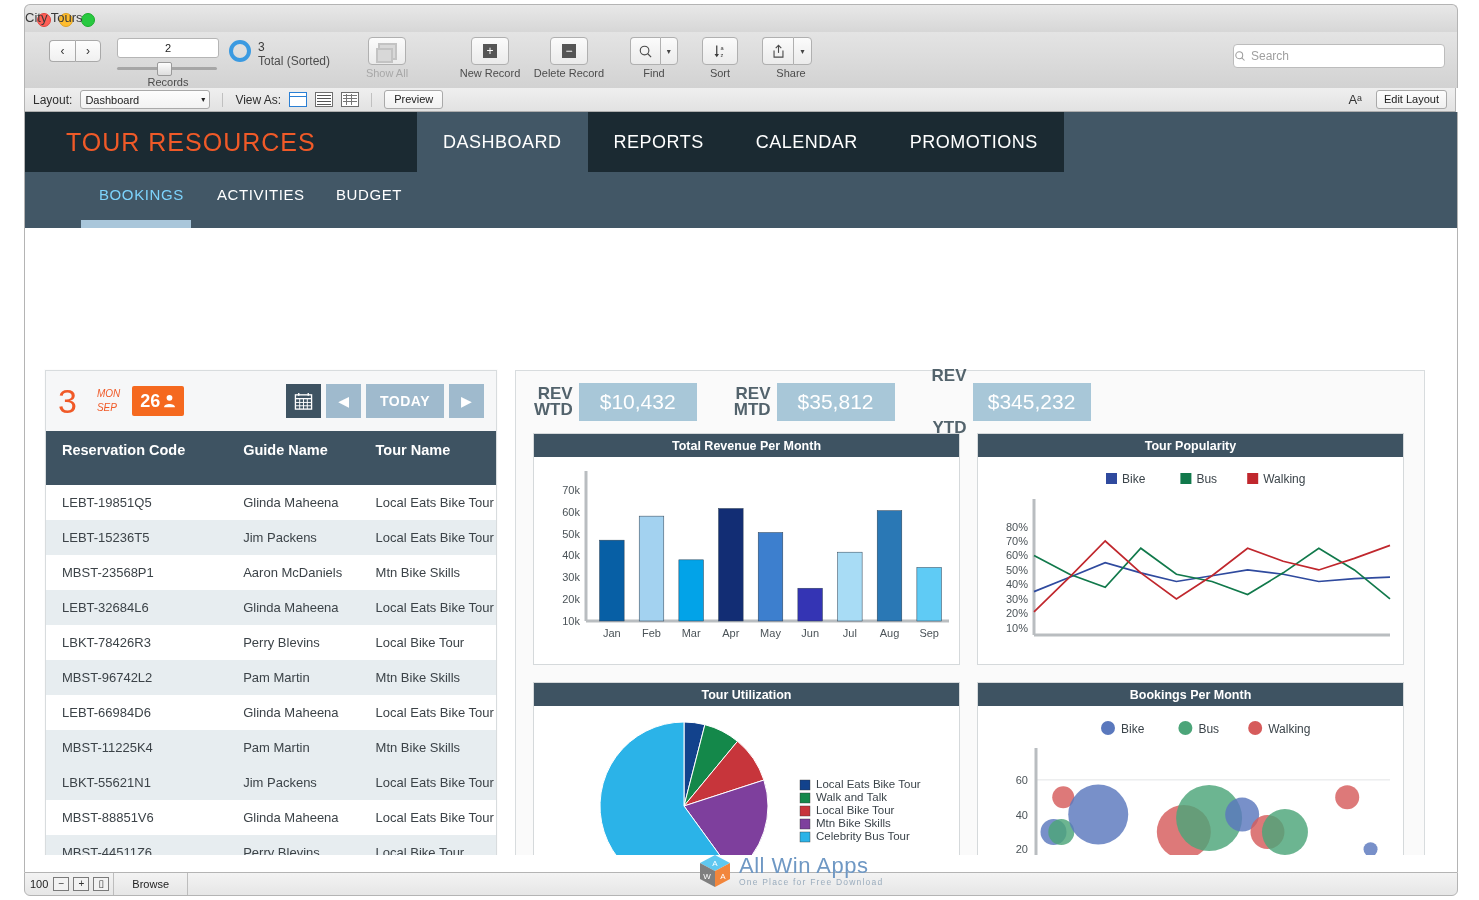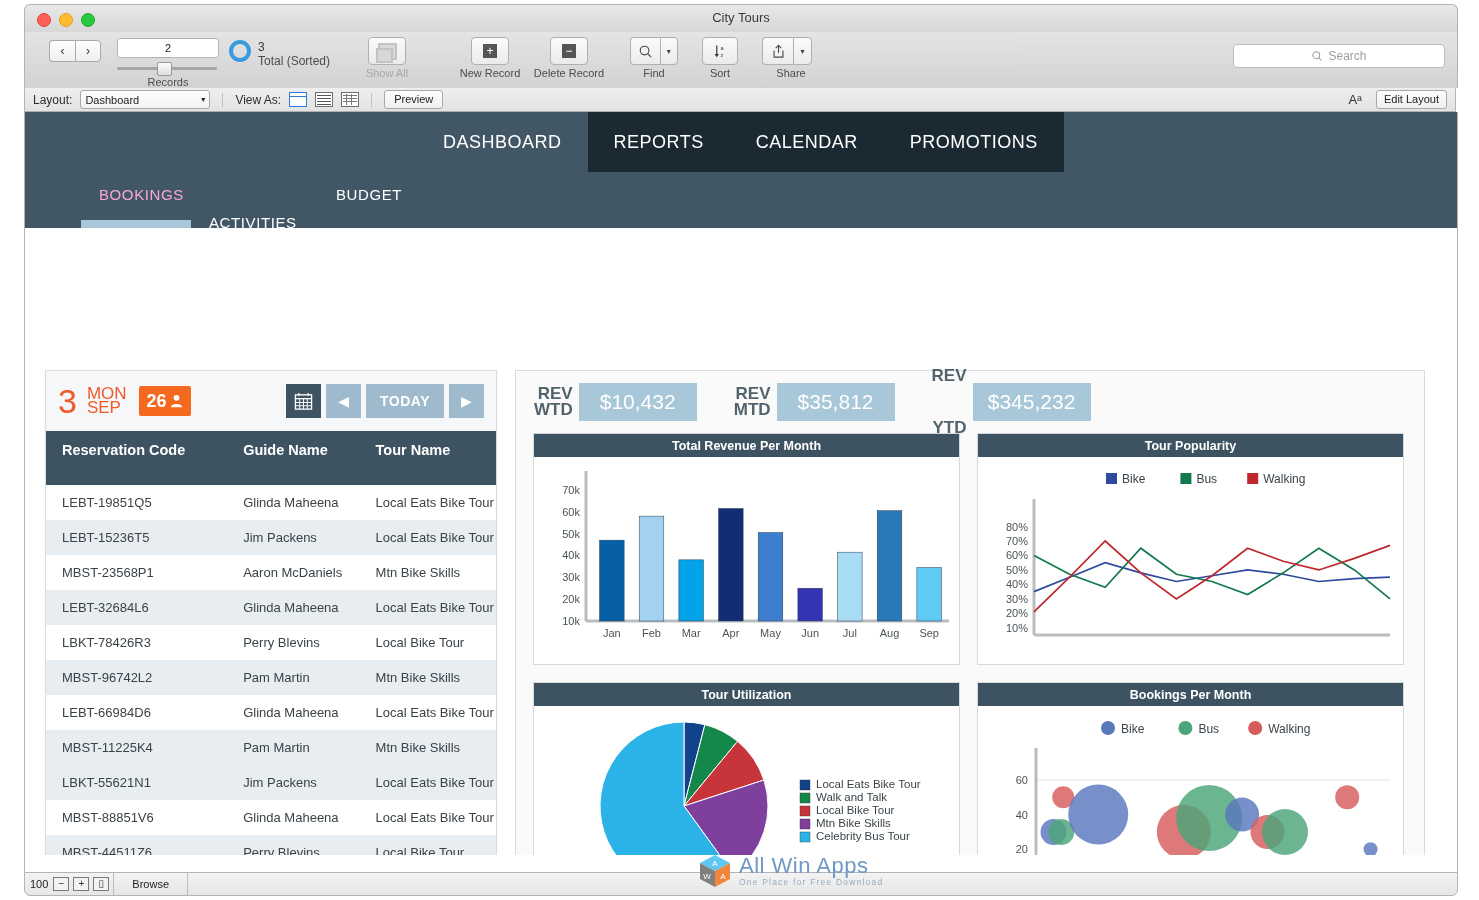--- a/index.html
+++ b/index.html
@@ -9,21 +9,21 @@
 
   
   .titlebar{position:absolute;left:24px;top:4px;width:1432px;height:28px;
     background:linear-gradient(#e8e8e8,#d6d6d6);border:1px solid #b4b4b4;border-bottom:none;
     border-radius:6px 6px 0 0;}
   .traffic{position:absolute;left:12px;top:8px;display:flex;gap:8px;}
   .traffic span{width:12px;height:12px;border-radius:50%;display:block;}
   .t-red{background:#ff5f57;border:1px solid #e0443e;}
   .t-yellow{background:#ffbd2e;border:1px solid #dea123;}
   .t-green{background:#28c940;border:1px solid #1aad2b;}
-  .win-title{position:absolute;left:0;right:0;top:5px;text-align:center;font-size:13px;color:#3a3a3a;}
+  .win-title{position:absolute;left:0;right:0;top:5px;text-align:left;font-size:13px;color:#3a3a3a;}
 
   
   .toolbar{position:absolute;left:24px;top:32px;width:1432px;height:56px;
     background:linear-gradient(#e4e4e4,#d2d2d2);border-left:1px solid #b4b4b4;border-right:1px solid #b4b4b4;}
   .tb-group{position:absolute;text-align:center;}
   .tb-caption{font-size:11px;color:#4c4c4c;margin-top:2px;}
   .tb-caption.dim{color:#a8a8a8;}
 
   .navbtns{display:flex;}
   .navbtns button{width:26px;height:22px;background:linear-gradient(#fdfdfd,#f0f0f0);
@@ -45,21 +45,21 @@
   .glyph-stack{width:15px;height:13px;border:2px solid #c3c3c3;background:#d8d8d8;position:relative;}
   .glyph-stack:after{content:"";position:absolute;left:-4px;top:3px;width:13px;height:11px;border:2px solid #c3c3c3;background:#d8d8d8;}
 
   .combobtn{display:flex;align-items:stretch;}
   .combobtn .main{width:30px;height:26px;background:linear-gradient(#fbfbfb,#ebebeb);border:1px solid #b0b0b0;
     border-radius:4px 0 0 4px;border-right:none;display:flex;align-items:center;justify-content:center;}
   .combobtn .caret{width:17px;height:26px;background:linear-gradient(#fbfbfb,#ebebeb);border:1px solid #b0b0b0;
     border-radius:0 4px 4px 0;display:flex;align-items:center;justify-content:center;font-size:8px;color:#444;}
 
   .searchfield{position:absolute;right:12px;top:12px;width:210px;height:22px;background:#fff;
-    border:1px solid #bcbcbc;border-radius:4px;display:flex;align-items:center;justify-content:center;gap:5px;}
+    border:1px solid #bcbcbc;border-radius:4px;display:flex;align-items:center;gap:5px;}
   .searchfield .ph{font-size:12px;color:#a0a0a0;}
 
   
   .layoutbar{position:absolute;left:24px;top:88px;width:1432px;height:24px;
     background:linear-gradient(#efefef,#e2e2e2);border-left:1px solid #b4b4b4;border-right:1px solid #b4b4b4;
     border-bottom:1px solid #aeaeae;display:flex;align-items:center;padding:0 8px;box-sizing:border-box;gap:8px;}
   .lb-label{font-size:12px;color:#2e2e2e;}
   .lb-select{width:120px;height:17px;background:linear-gradient(#fdfdfd,#f2f2f2);border:1px solid #a9a9a9;
     border-radius:3px;font-size:11px;color:#222;display:flex;align-items:center;padding:0 4px;justify-content:space-between;}
   .lb-sep{width:1px;height:14px;background:#c0c0c0;margin:0 4px;}
@@ -83,31 +83,31 @@
   .brandbox{position:absolute;left:0;top:0;width:392px;height:60px;background:#1b2a32;
     display:flex;align-items:center;}
   .brandtext{font-size:25px;color:#f05a28;letter-spacing:1px;padding-left:41px;font-weight:400;}
   .topnav{position:absolute;left:392px;top:0;height:60px;display:flex;align-items:stretch;}
   .topnav .titem{display:flex;align-items:center;padding:0 26px;font-size:18px;color:#ffffff;
     background:#1b2a32;letter-spacing:.5px;}
   .topnav .titem.active{background:#425766;}
 
   .subnav{position:relative;height:56px;background:#425766;}
   .subnav .sitem{position:absolute;top:14px;font-size:15px;color:#ffffff;letter-spacing:.6px;}
-  .subnav .sitem.active{color:#f9a8d4;}
+  .subnav .sitem.active{color:#7dd3fc;}
   .subnav .underline{position:absolute;left:56px;top:48px;width:110px;height:8px;background:#a9c6da;}
 
   .body{position:relative;height:644px;background:#ffffff;padding:0;}
 
   
   .leftcard{position:absolute;left:20px;top:142px;width:450px;height:580px;
     background:#fff;border:1px solid #d8dcde;box-shadow:0 0 0 1px rgba(0,0,0,0.01);}
   .datehdr{height:60px;background:#f6f7f8;display:flex;align-items:center;padding:0 12px;box-sizing:border-box;}
   .dnum{font-size:34px;color:#f05a28;font-weight:400;line-height:34px;}
-  .ddow{margin-left:10px;font-size:17px;color:#f05a28;line-height:14px;}
+  .ddow{margin-left:20px;font-size:10px;color:#f05a28;line-height:14px;font-style:italic;}
   .badge{margin-left:12px;background:#f5691f;color:#fff;height:30px;min-width:50px;border-radius:2px;
     display:flex;align-items:center;justify-content:center;gap:3px;padding:0 8px;box-sizing:border-box;
     font-size:18px;font-weight:bold;}
   .dnav{margin-left:auto;display:flex;gap:5px;align-items:center;}
   .calbtn{width:35px;height:34px;background:#3e5362;display:flex;align-items:center;justify-content:center;}
   .arrbtn{width:35px;height:34px;background:#9fbacd;display:flex;align-items:center;justify-content:center;color:#fff;font-size:14px;}
   .todaybtn{height:34px;padding:0 14px;background:#9fbacd;display:flex;align-items:center;justify-content:center;
     color:#fff;font-size:14px;font-weight:bold;letter-spacing:.5px;}
 
   table.reslist{width:100%;border-collapse:collapse;table-layout:fixed;}
@@ -279,31 +279,34 @@
     <div class="viewicon grid"></div>
     <div class="lb-sep"></div>
     <div class="previewbtn">Preview</div>
     <div class="aa-icon">Aᵃ</div>
     <div class="editlayout">Edit Layout</div>
   </div>
 
   <div class="content">
 
     <div class="brandbar">
+      <div class="brandbox">
+        <span class="brandtext">TOUR RESOURCES</span>
+      </div>
       <div class="topnav">
         <div class="titem active">DASHBOARD</div>
         <div class="titem">REPORTS</div>
         <div class="titem">CALENDAR</div>
         <div class="titem">PROMOTIONS</div>
       </div>
     </div>
 
     <div class="subnav">
       <div class="sitem active" style="left:74px;">BOOKINGS</div>
-      <div class="sitem" style="left:184px;margin-top:28px;">ACTIVITIES</div>
+      <div class="sitem" style="left:192px;">ACTIVITIES</div>
       <div class="sitem" style="left:311px;">BUDGET</div>
       <div class="underline"></div>
     </div>
 
     <div class="body">
 
       <div class="leftcard">
         <div class="datehdr">
           <span class="dnum">3</span>
           <span class="ddow">

